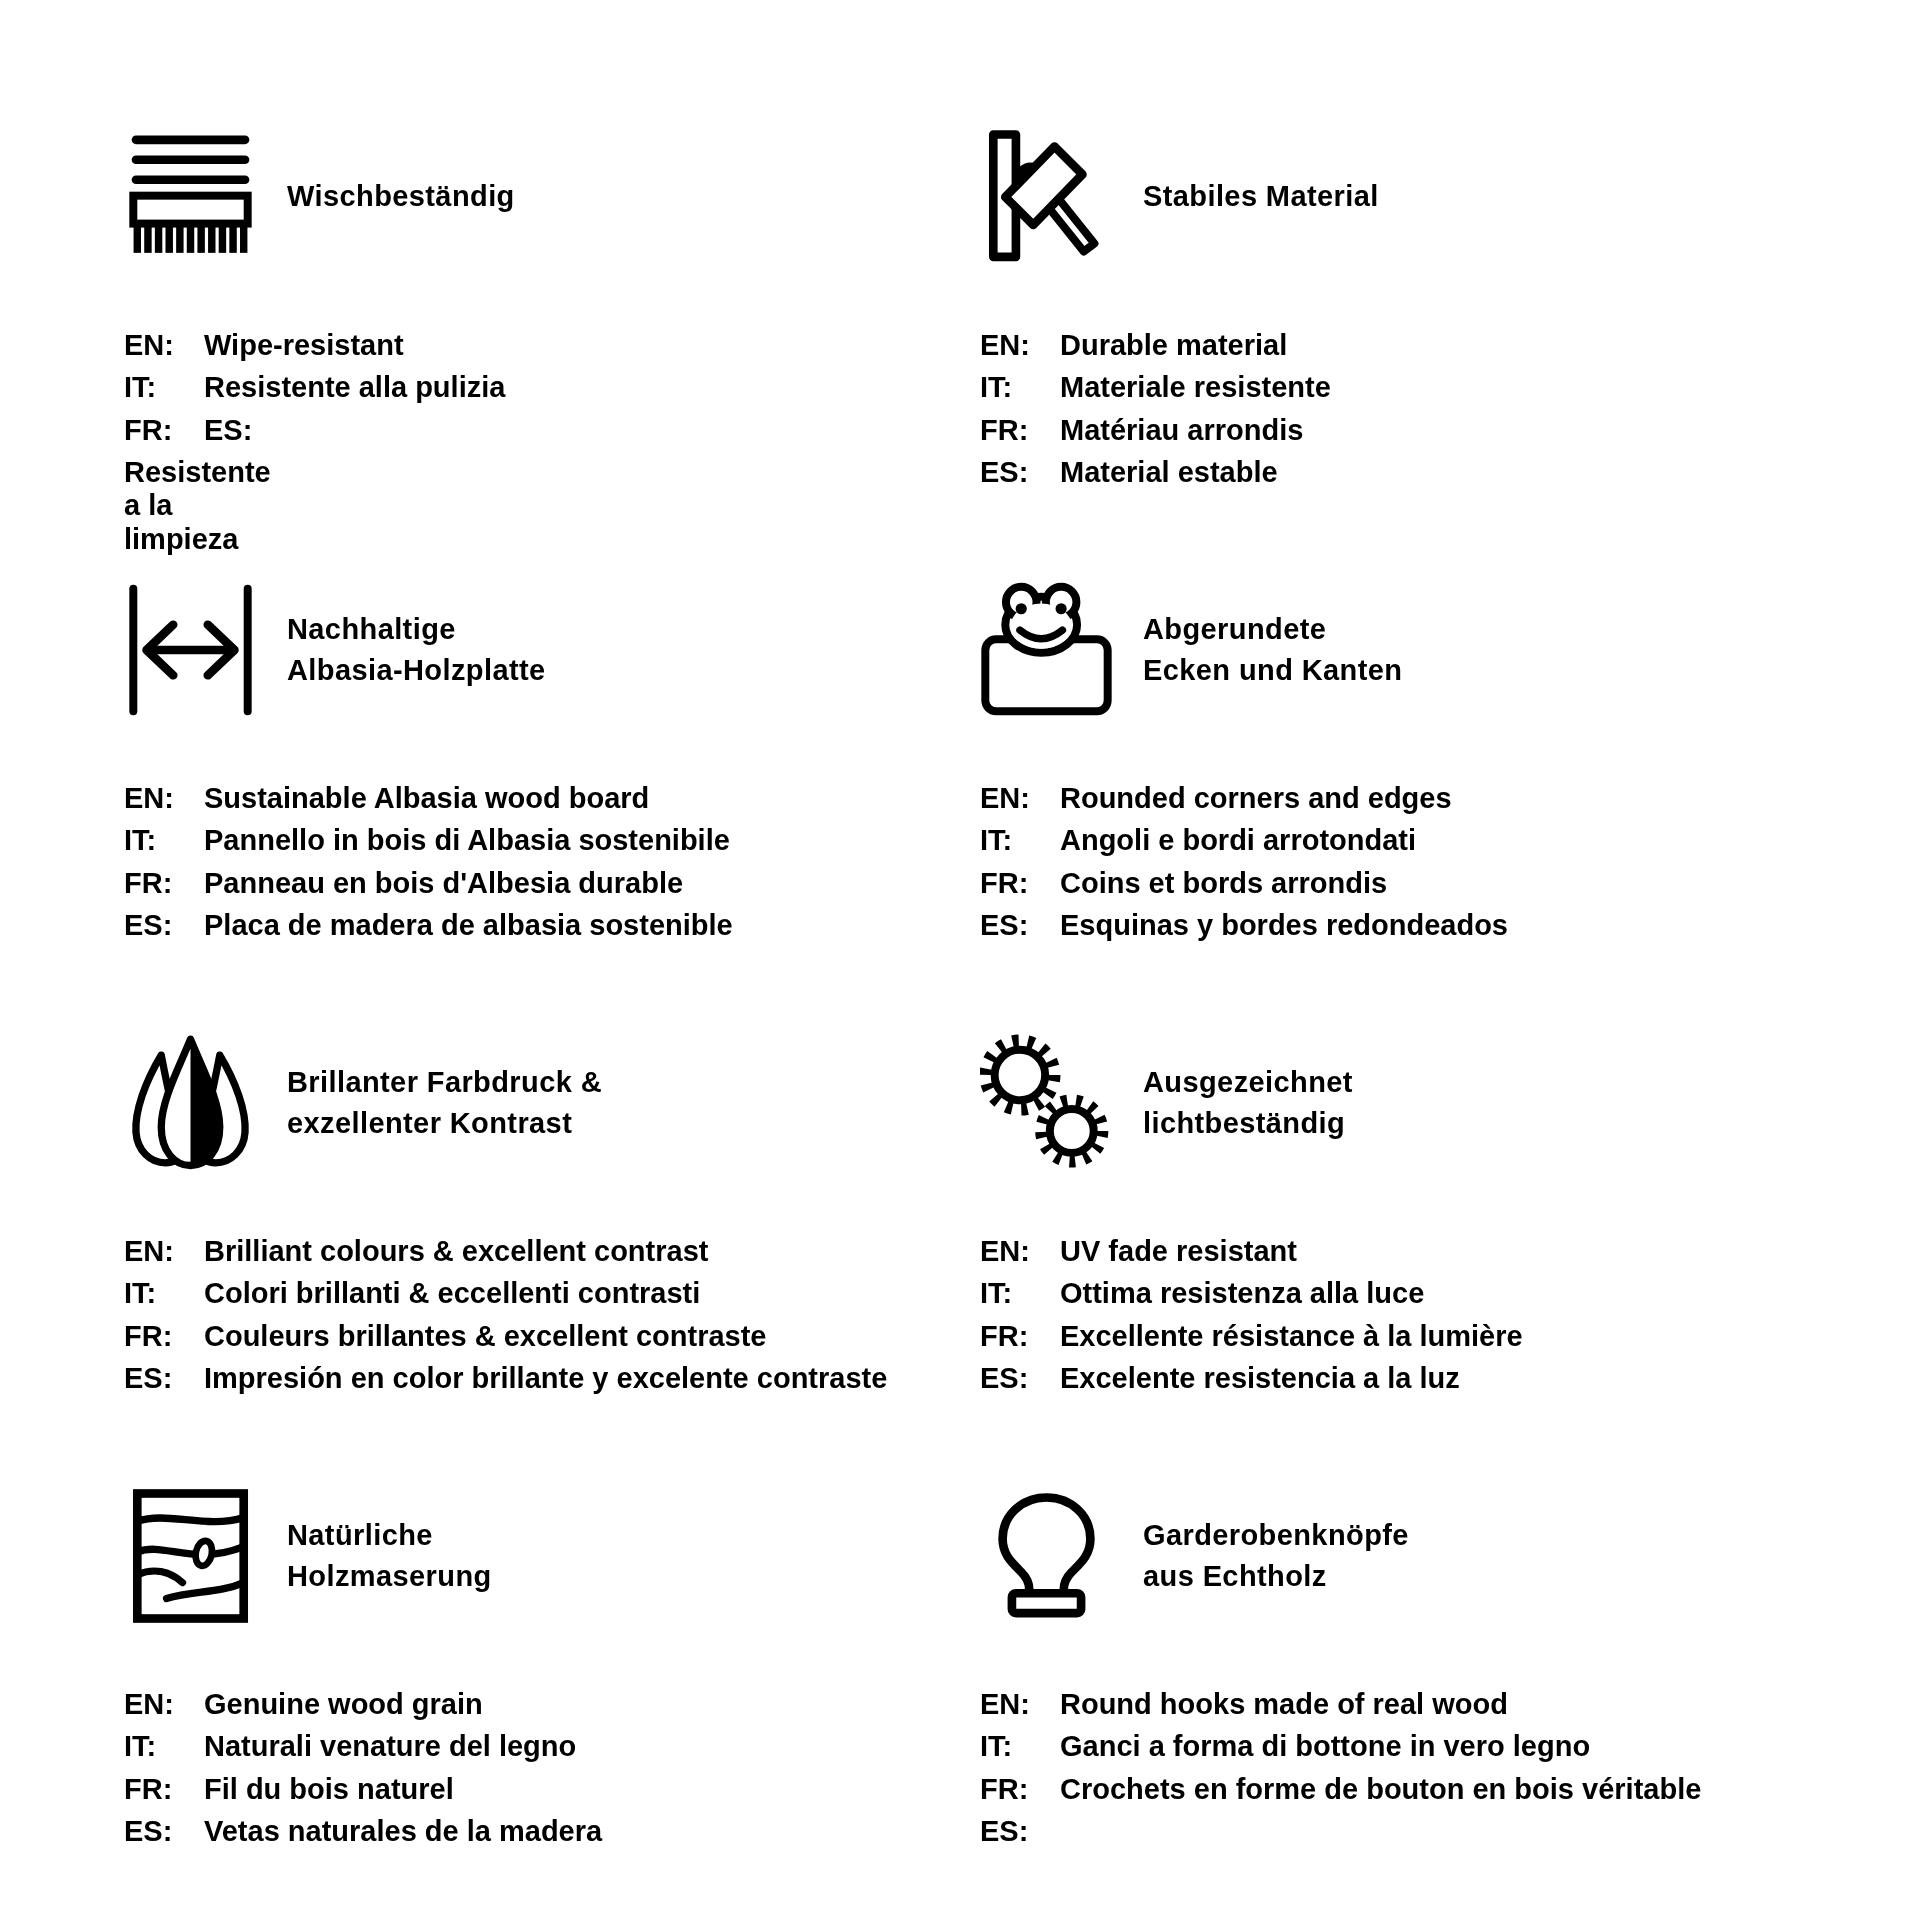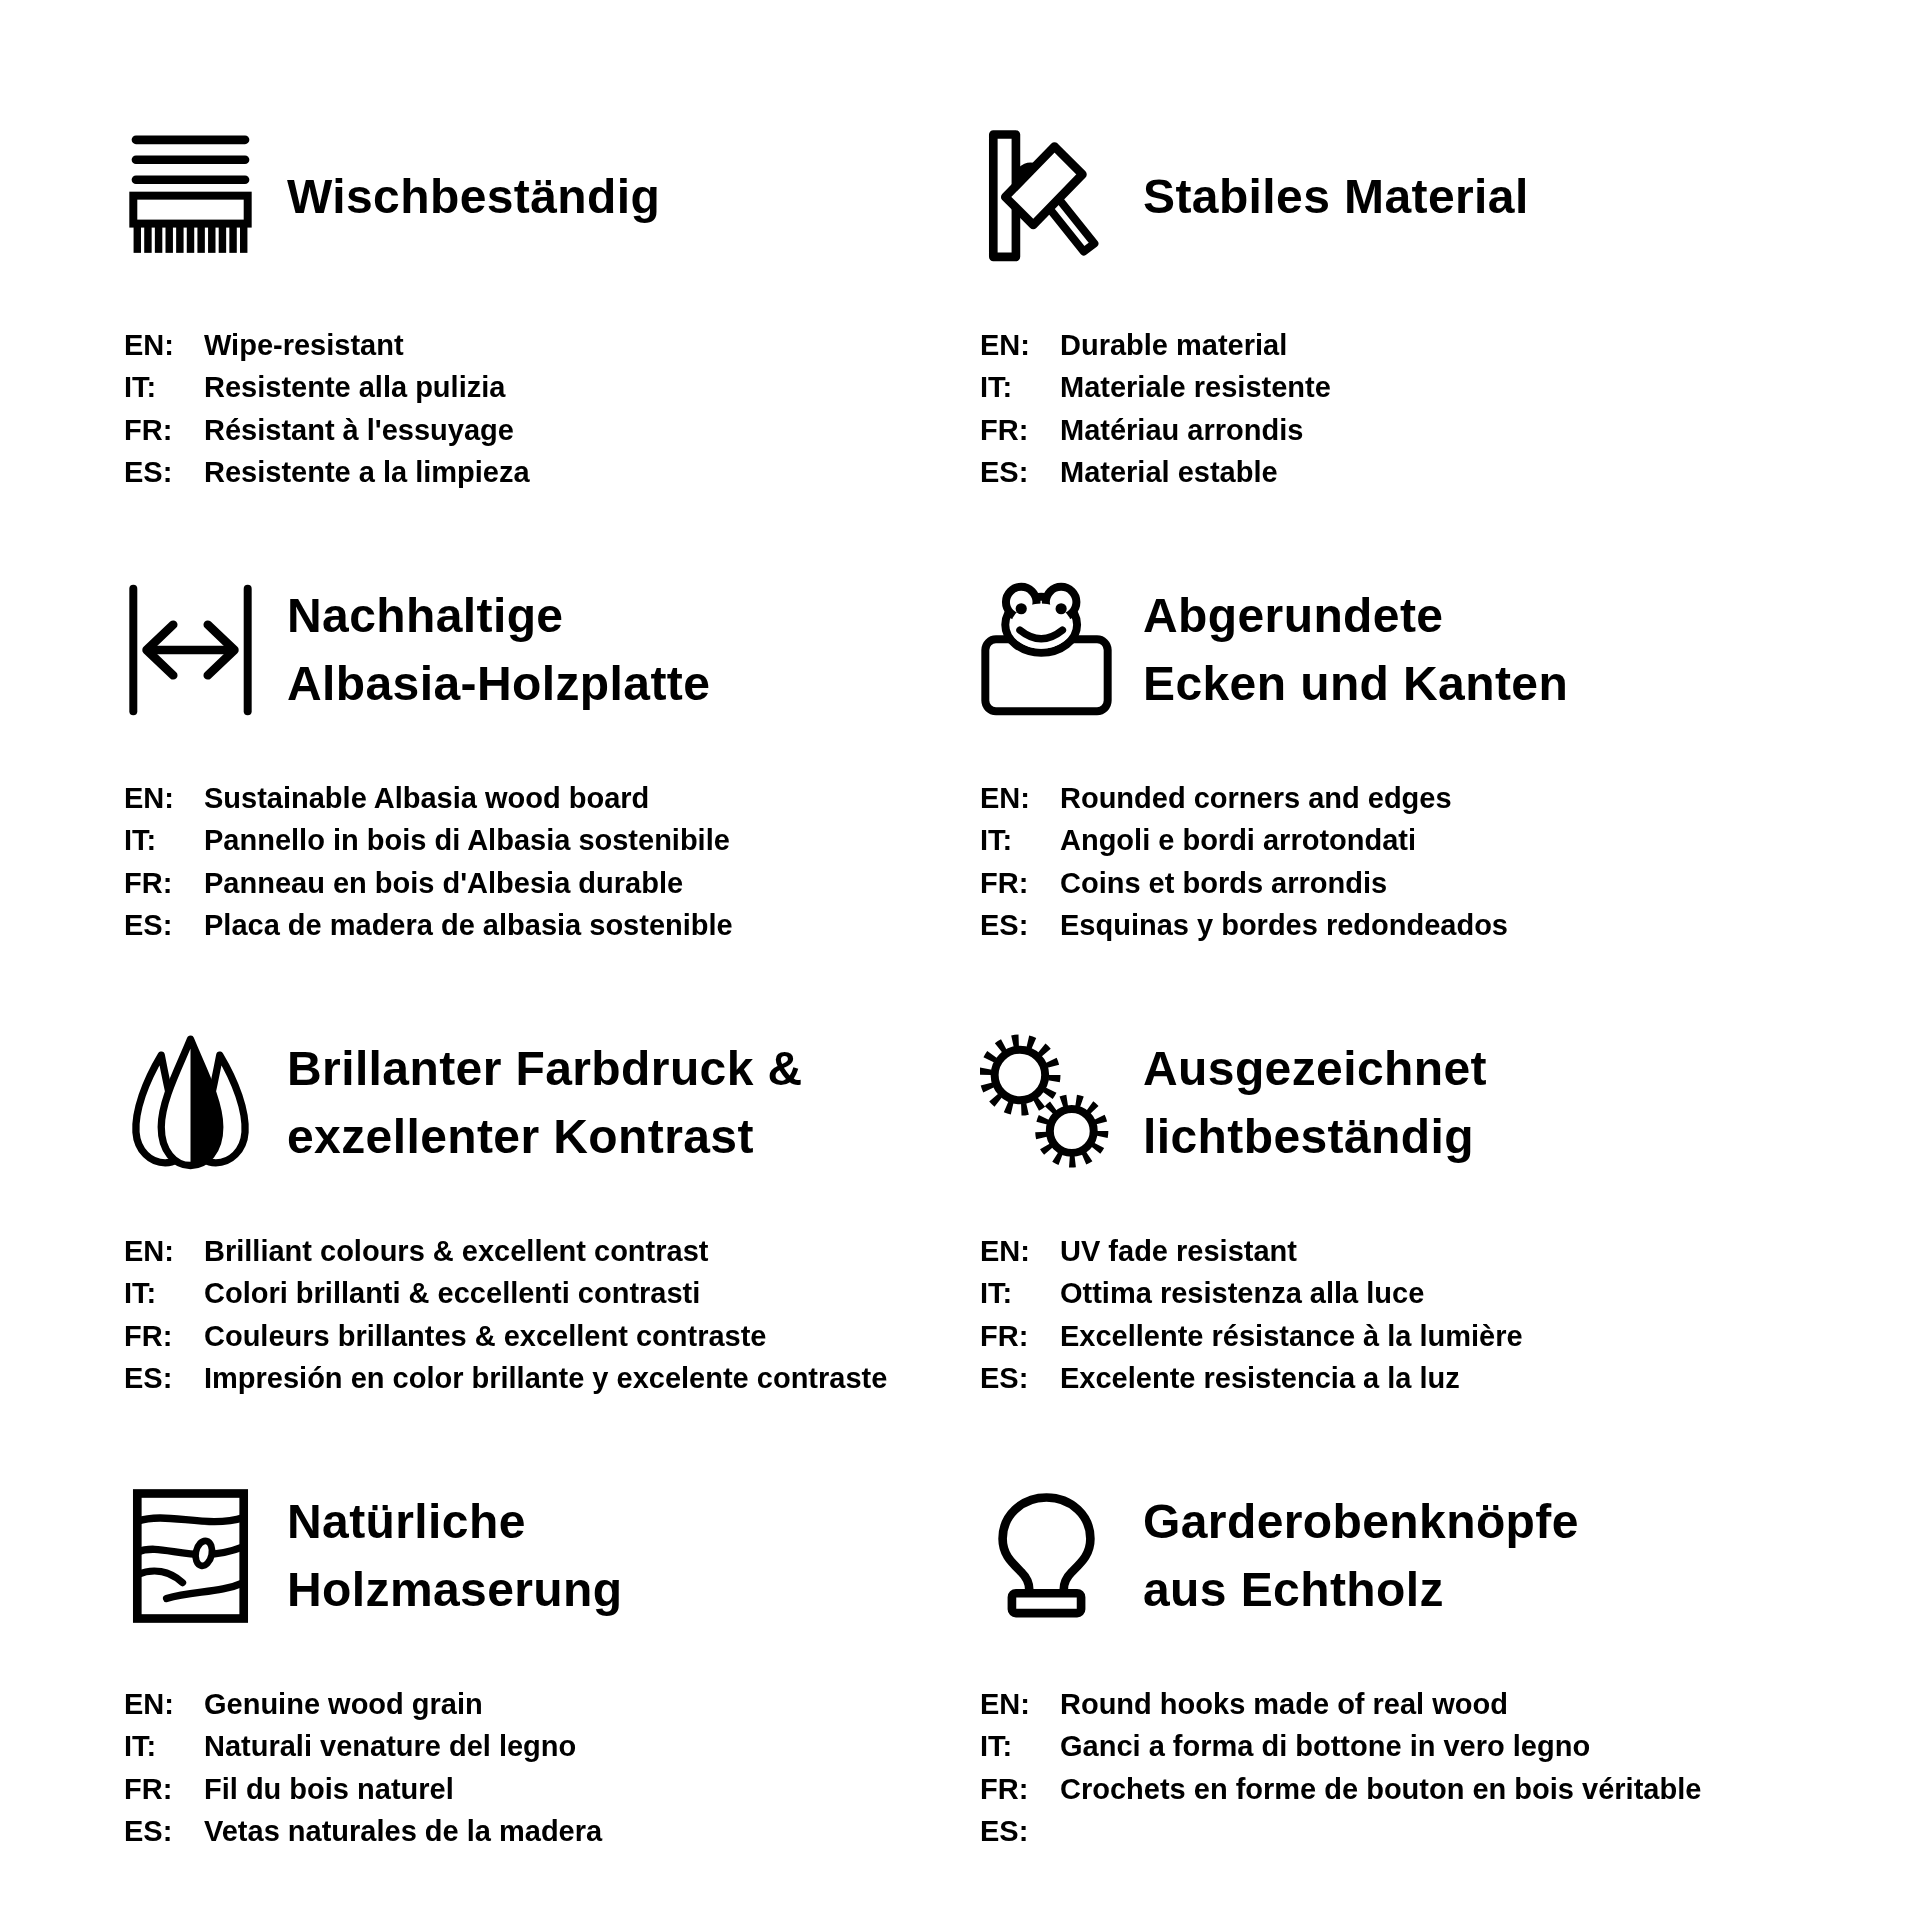--- a/index.html
+++ b/index.html
@@ -21,21 +21,21 @@
   .head {
     display:flex; align-items:center; gap:30px;
     height:206px; margin-bottom:28.5px;
   }
   .icon-box {
     flex:0 0 133px; width:133px; height:180px;
     display:flex; align-items:center; justify-content:center;
   }
   .icon-box svg { width:133px; height:172px; }
   .title {
-    font-size:48px; font-weight:700; line-height:1.42;
+    font-size:29px; font-weight:700; line-height:1.42;
     white-space:pre-line; letter-spacing:0.4px;
   }
   .translations {
     display:grid; grid-template-columns:80px auto;
     row-gap:9.2px; align-content:start;
     font-size:29px; font-weight:700; line-height:1.15;
   }
   .translations dt { font-weight:700; }
   .translations dd { font-weight:700; }
 </style>
@@ -70,21 +70,20 @@
         </svg>
       </div>
       <h2 class="title">Wischbeständig</h2>
     </div>
     <dl class="translations">
       <dt>EN:</dt>
       <dd>Wipe-resistant</dd>
       <dt>IT:</dt>
       <dd>Resistente alla pulizia</dd>
       <dt>FR:</dt>
-      <dd>Résistant à l'essuyage</dd>
       <dt>ES:</dt>
       <dd>Resistente a la limpieza</dd>
     </dl>
   </section>
 
   <section class="block">
     <div class="head">
       <div class="icon-box">
         <svg viewBox="0 0 100 100" preserveAspectRatio="xMidYMid meet">
           <rect x="10" y="3" width="17" height="92" fill="#fff" stroke="#000" stroke-width="6.5" stroke-linejoin="round"></rect>

